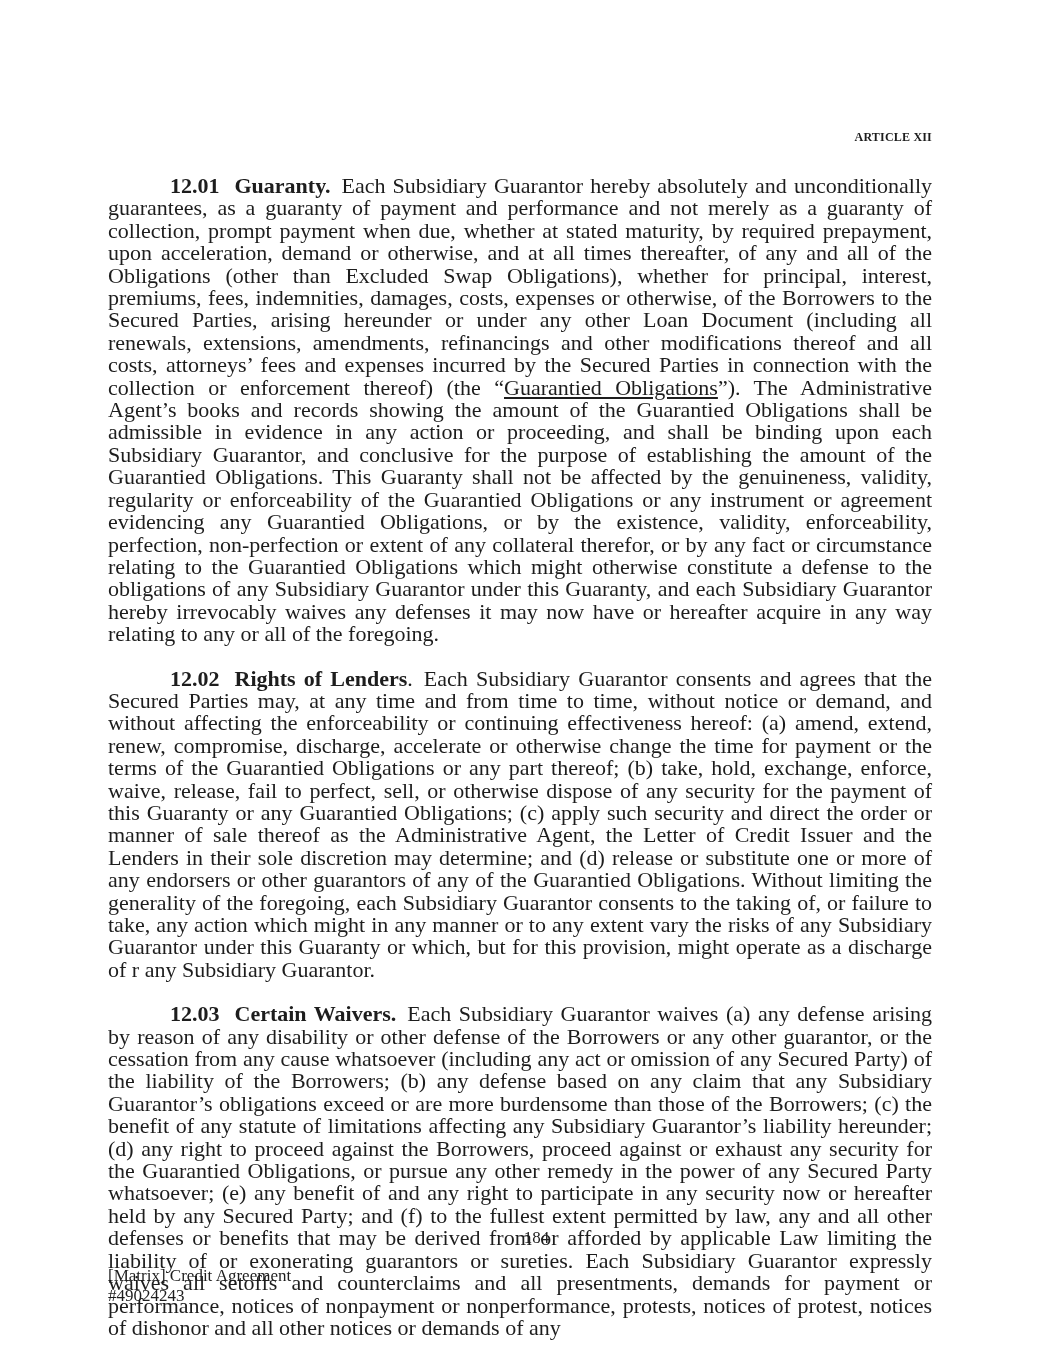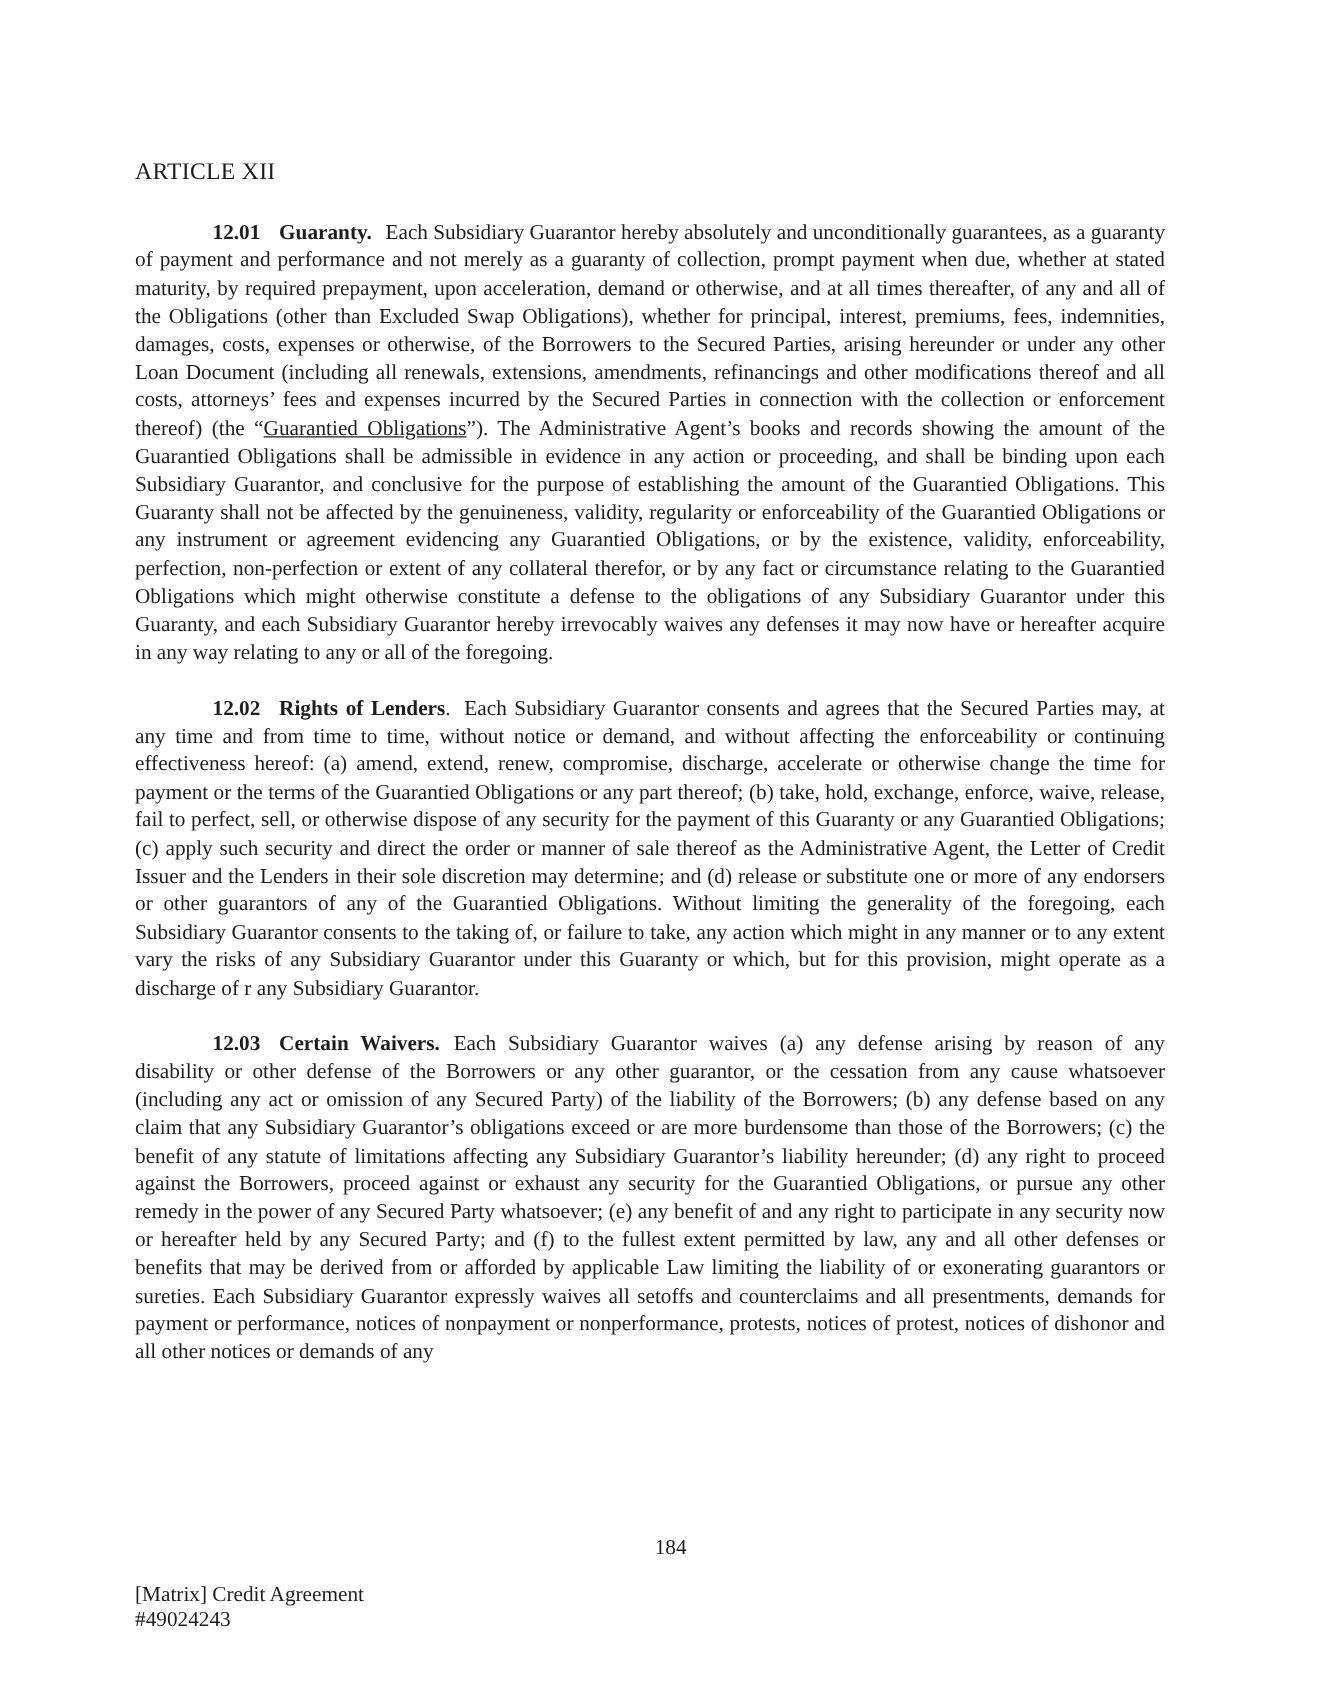--- a/index.html
+++ b/index.html
@@ -16,30 +16,30 @@
     color: #1d1d1d;
     overflow: hidden;
   }
   .content {
     position: absolute;
     left: 108px;
     top: 126px;
     width: 824px;
   }
   .doc-title {
-    text-align: left;
-    font-weight: normal;
-    font-size: 19px;
+    text-align: right;
+    font-weight: bold;
+    font-size: 12px;
     line-height: 23px;
     margin: 0 0 26px 0;
     letter-spacing: 0.2px;
   }
   .para {
     text-align: justify;
-    font-size: 17px;
+    font-size: 22px;
     line-height: 22.4px;
     margin: 0 0 22px 0;
     text-indent: 62px;
   }
   .b { font-weight: bold; }
   .u { text-decoration: underline; }
   .sp-head { display: inline-block; width: 15px; }
   .sp-body { display: inline-block; width: 11px; }
   .pageno {
     position: absolute;

